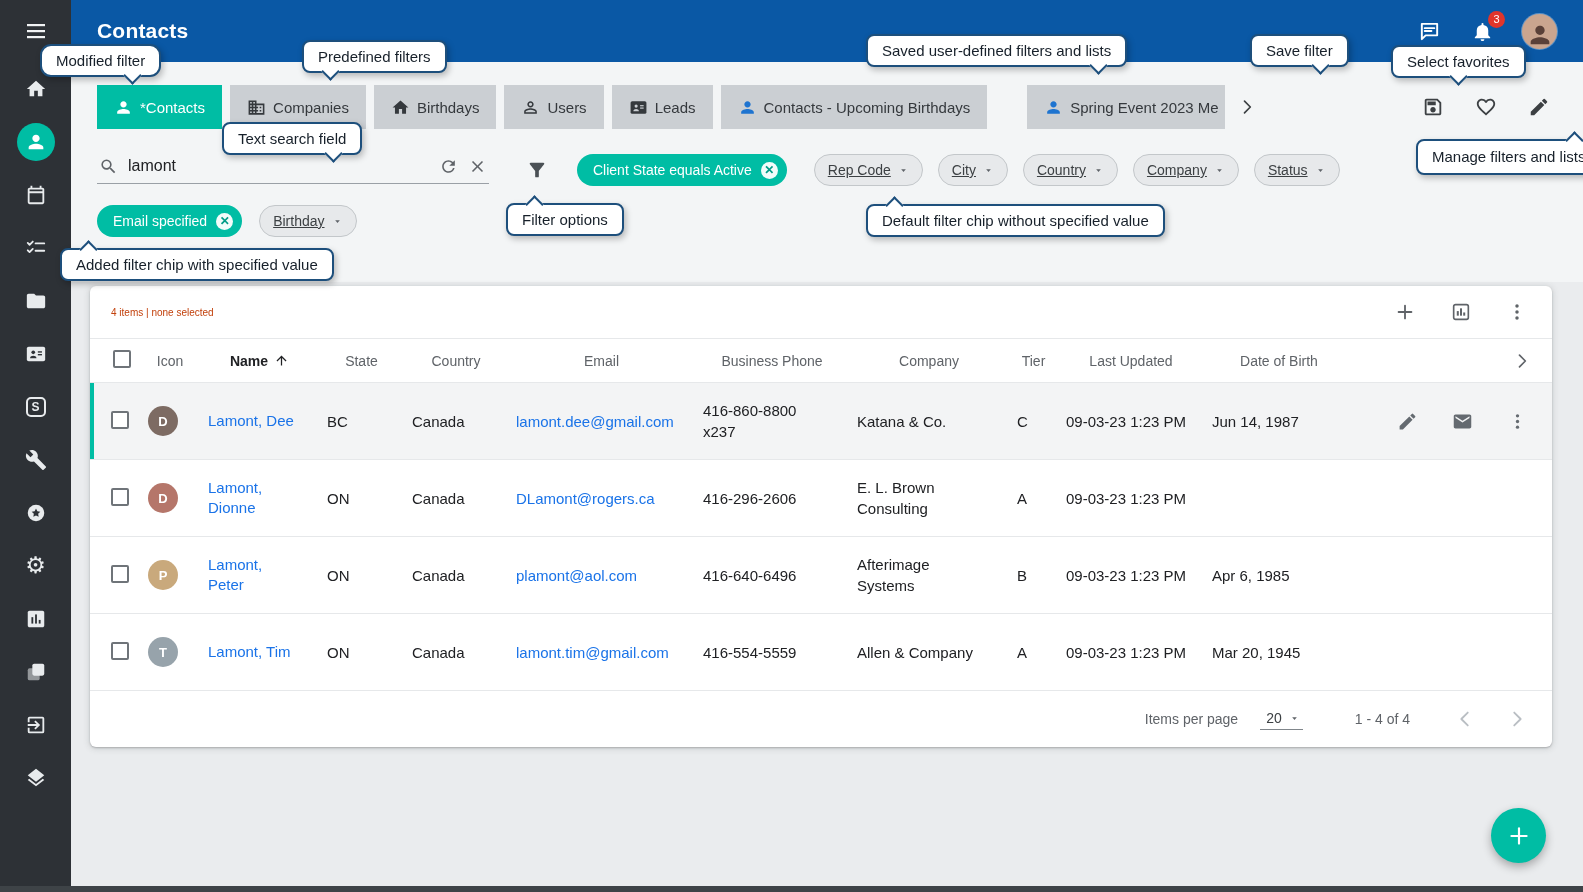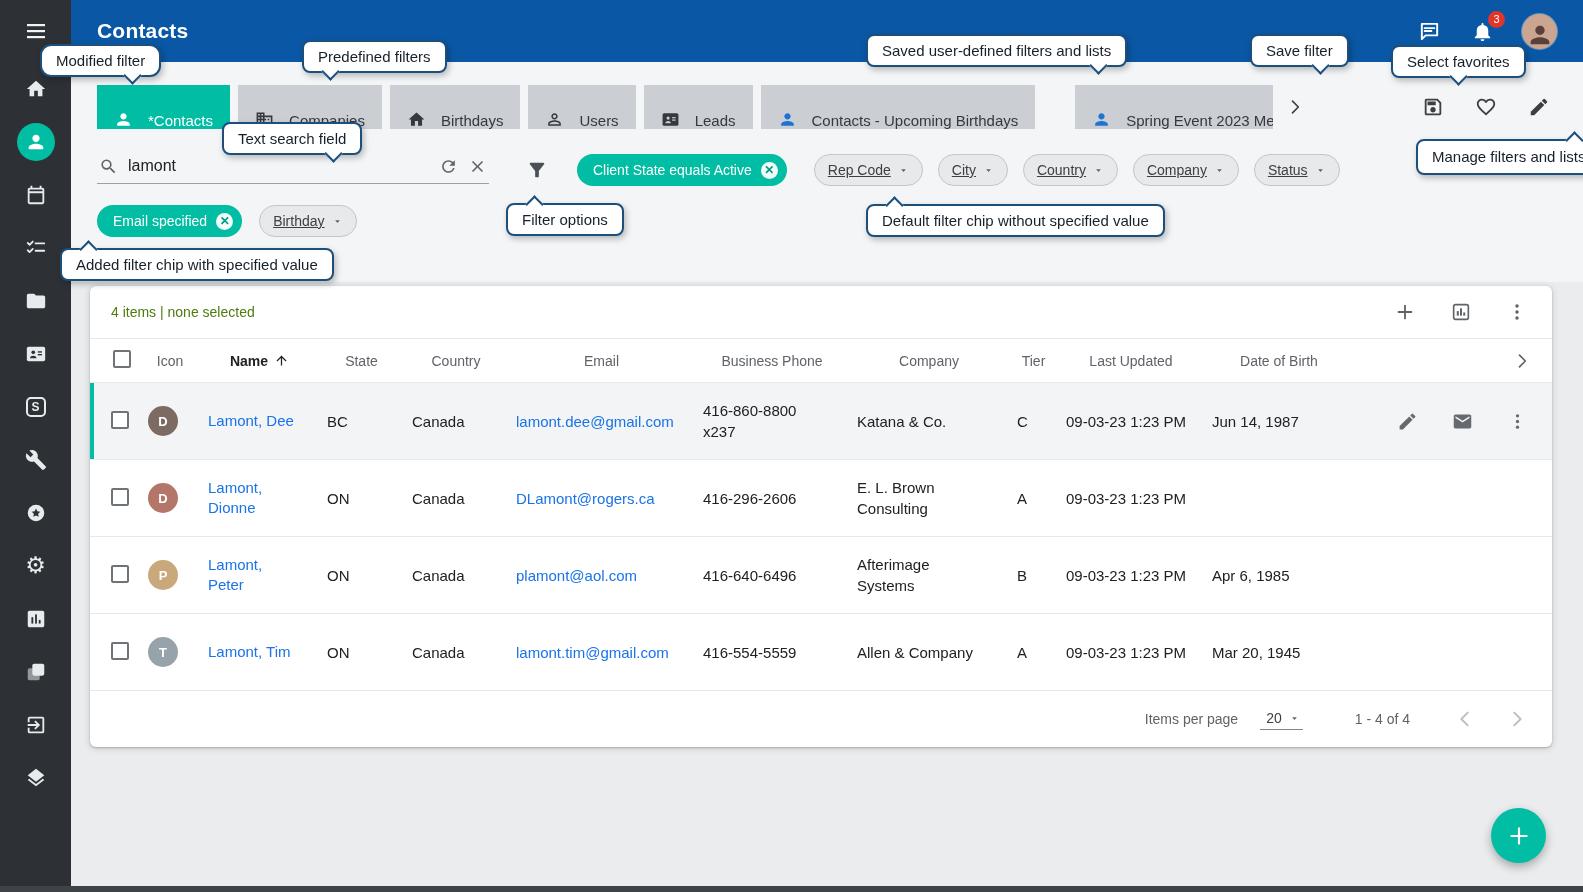--- a/index.html
+++ b/index.html
@@ -32,21 +32,21 @@
            background:#e0352b; color:#fff; font-size:11px; display:flex; align-items:center; justify-content:center; padding:0 3px; }
   .tb-avatar { width:35px; height:35px; border-radius:50%; background:#caa58f; overflow:hidden; cursor:pointer;
                display:flex; align-items:flex-end; justify-content:center; box-shadow:0 0 0 1px rgba(255,255,255,.35); }
   .tb-avatar svg { width:28px; height:28px; color:#5a4038; }
 
   
   .content { position:absolute; left:71px; top:62px; right:0; bottom:6px; }
   .filter-panel { background:#f3f5f6; padding:23px 31px 45px 26px; }
 
   .tabs-row { display:flex; align-items:center; gap:8px; height:44px; }
-  .tab { height:44px; display:flex; align-items:flex-end; gap:15px; padding:0 17px; background:#cbcfd3;
+  .tab { height:44px; display:flex; align-items:center; gap:7px; padding:0 17px; background:#cbcfd3;
          color:#35393d; font-size:15px; cursor:pointer; --knock:#cbcfd3; white-space:nowrap; }
   .tab svg { width:19px; height:19px; flex:none; }
   .tab .blue { color:#1e74d0; display:flex; }
   .tab.active { background:#00bda4; color:#fff; --knock:#00bda4; }
   .tab.clip { max-width:198px; overflow:hidden;margin-left:32px; }
   .more-btn { background:none; border:none; color:#3c4043; cursor:pointer; padding:2px; margin-left:2px; display:flex; }
   .more-btn svg { width:20px; height:20px; }
   .tab-actions { margin-left:auto; display:flex; align-items:center; gap:27px; }
   .icon-btn { background:none; border:none; cursor:pointer; color:#3c4043; padding:2px; display:flex; }
   .icon-btn svg { width:22px; height:22px; }
@@ -68,21 +68,21 @@
   .chip.avail { background:#e7e9eb; border:1px solid #c3c7ca; color:#3c4043; padding:0 13px; gap:7px;text-decoration:underline; }
   .chip .caret { width:11px; height:11px; color:#5f6368; flex:none; }
   .first-chip { margin-left:29px; }
   .avail-chips { display:flex; gap:15px; margin-left:27px; }
   .chips-row2 { display:flex; gap:17px; margin-top:16px; align-items:center; }
 
   
   .card { margin:4px 31px 0 19px; background:#fff; border-radius:6px;
           box-shadow:0 1px 2px rgba(60,64,67,.3), 0 1px 6px 1px rgba(60,64,67,.15); }
   .card-toolbar { height:52px; display:flex; align-items:center; padding:0 22px 0 21px; }
-  .summary { color:#4d7c0f; font-size:14px; }
+  .summary { color:#c2410c; font-size:10px; }
   .toolbar-icons { margin-left:auto; display:flex; align-items:center; gap:30px; }
   .toolbar-icons .icon-btn { color:#5f6368; }
 
   table { width:100%; border-collapse:collapse; table-layout:fixed; }
   th { text-align:center; font-weight:normal; color:#5f6368; font-size:14px; padding:0 8px; height:44px;
        border-top:1px solid #e6e8ea; border-bottom:1px solid #e6e8ea; }
   th.h-name { color:#202124; font-weight:bold; }
   th .sort { width:15px; height:15px; vertical-align:-2px; margin-left:6px; color:#202124; }
   td { padding:0 8px; font-size:15px; color:#202124; height:77px; border-bottom:1px solid #e6e8ea; vertical-align:middle; }
   .c-check { padding-left:21px; }

